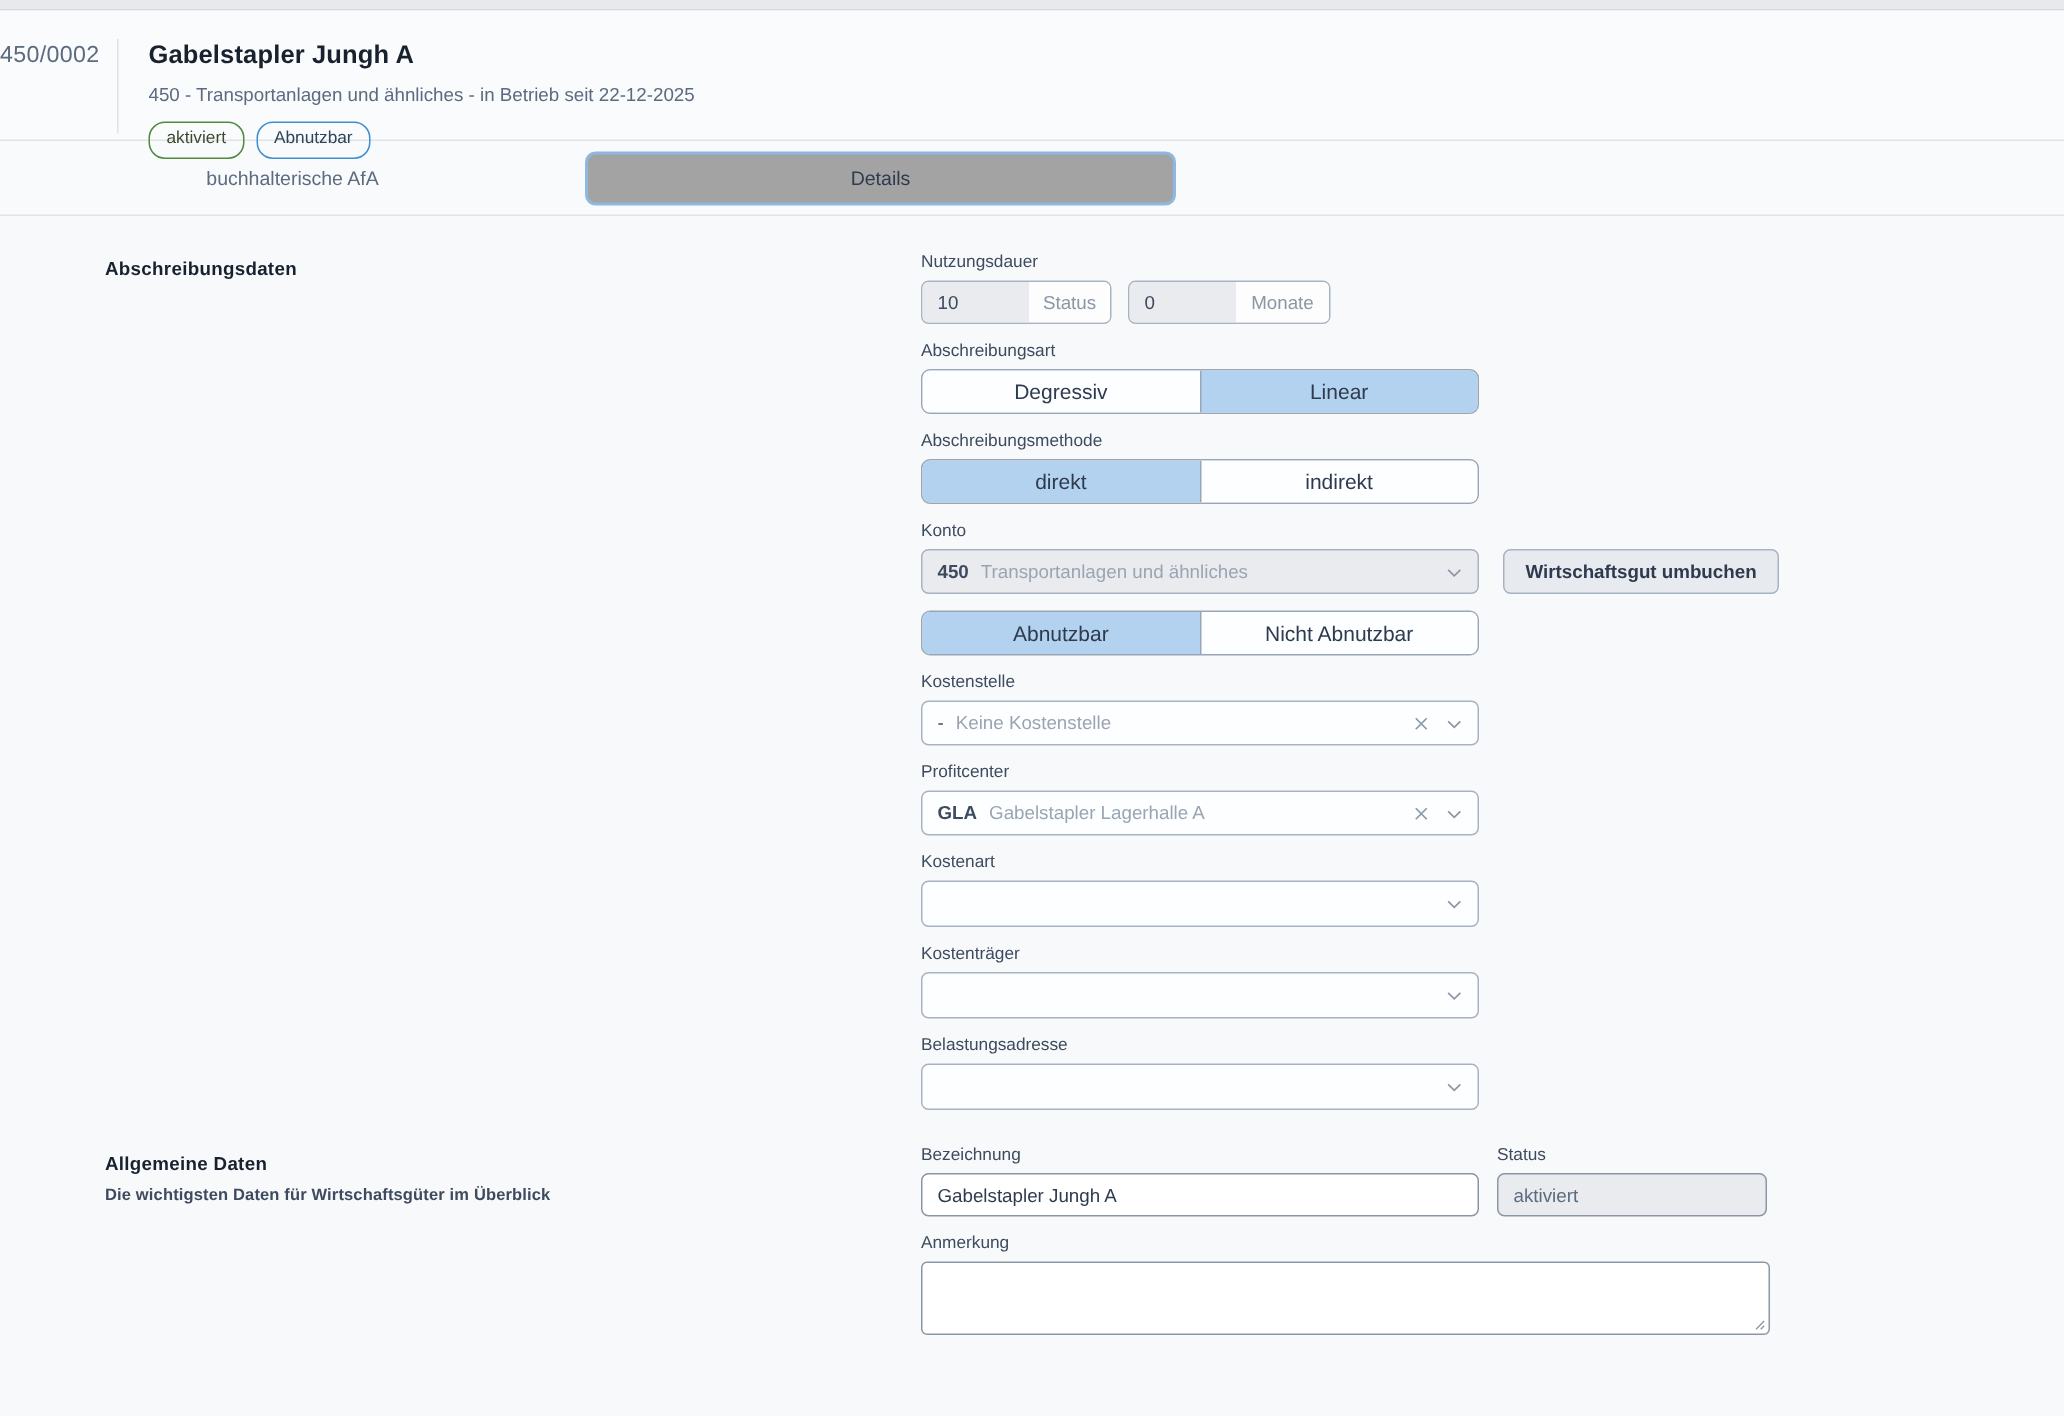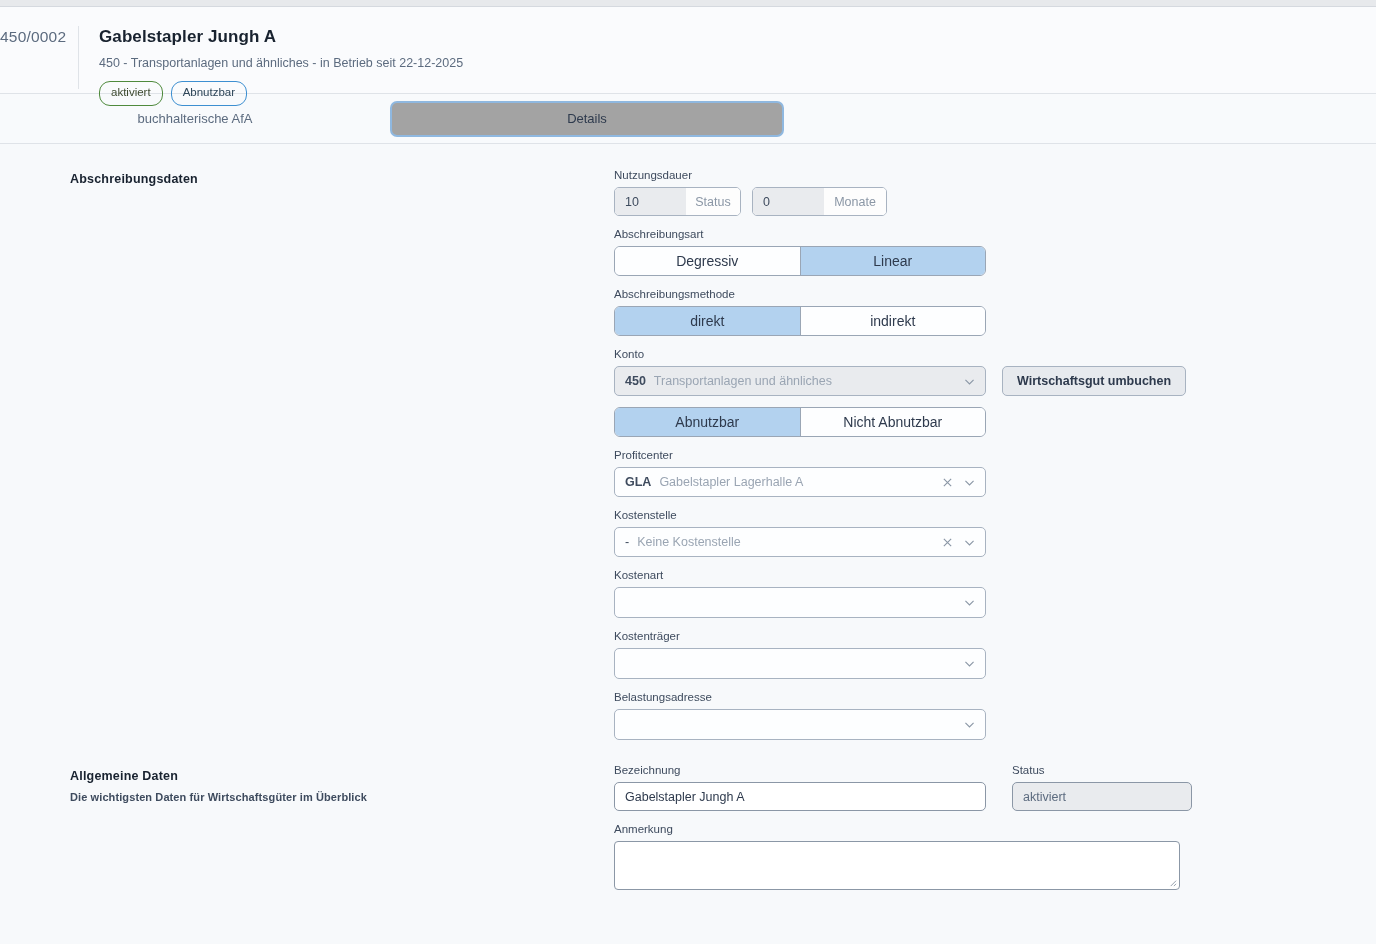--- a/index.html
+++ b/index.html
@@ -218,21 +218,21 @@
     border: 1px solid #a8b3c1;
     border-radius: 5px;
     font-size: 12.5px;
     font-weight: bold;
     color: #2e3a4d;
     font-family: "Liberation Sans", sans-serif;
     cursor: pointer;
   }
 
   
-  .gen-grid { display: flex; gap: 26px; align-items: center; }
+  .gen-grid { display: flex; gap: 12px; align-items: center; }
   .text-input {
     width: 372px; height: 29px;
     border: 1px solid #8b97a6;
     border-radius: 5px;
     background: #fff;
     display: flex; align-items: center;
     padding: 0 10px;
     font-size: 12.5px;
     color: #2e3a4d;
   }
@@ -330,40 +330,40 @@
       </div>
 
       <div class="field">
         <div class="toggle">
           <div class="opt active">Abnutzbar</div>
           <div class="opt">Nicht Abnutzbar</div>
         </div>
       </div>
 
       <div class="field">
+        <div class="field-label">Kostenstelle</div>
+        <div class="select">
+          <span class="code thin">-</span>
+          <span class="txt">Keine Kostenstelle</span>
+          <span class="icons">
+            <svg class="ico" viewBox="0 0 16 16" fill="none" stroke="currentColor" stroke-width="1.4">
+                <path d="M3.5 3.5l9 9M12.5 3.5l-9 9"></path>
+              </svg>
+            <svg class="ico" viewBox="0 0 16 16" fill="none" stroke="currentColor" stroke-width="1.4">
+                <path d="M3 6l5 5 5-5"></path>
+              </svg>
+          </span>
+        </div>
+      </div>
+
+      <div class="field">
         <div class="field-label">Profitcenter</div>
         <div class="select">
           <span class="code">GLA</span>
           <span class="txt">Gabelstapler Lagerhalle A</span>
-          <span class="icons">
-            <svg class="ico" viewBox="0 0 16 16" fill="none" stroke="currentColor" stroke-width="1.4">
-                <path d="M3.5 3.5l9 9M12.5 3.5l-9 9"></path>
-              </svg>
-            <svg class="ico" viewBox="0 0 16 16" fill="none" stroke="currentColor" stroke-width="1.4">
-                <path d="M3 6l5 5 5-5"></path>
-              </svg>
-          </span>
-        </div>
-      </div>
-
-      <div class="field">
-        <div class="field-label">Kostenstelle</div>
-        <div class="select">
-          <span class="code thin">-</span>
-          <span class="txt">Keine Kostenstelle</span>
           <span class="icons">
             <svg class="ico" viewBox="0 0 16 16" fill="none" stroke="currentColor" stroke-width="1.4">
                 <path d="M3.5 3.5l9 9M12.5 3.5l-9 9"></path>
               </svg>
             <svg class="ico" viewBox="0 0 16 16" fill="none" stroke="currentColor" stroke-width="1.4">
                 <path d="M3 6l5 5 5-5"></path>
               </svg>
           </span>
         </div>
       </div>

